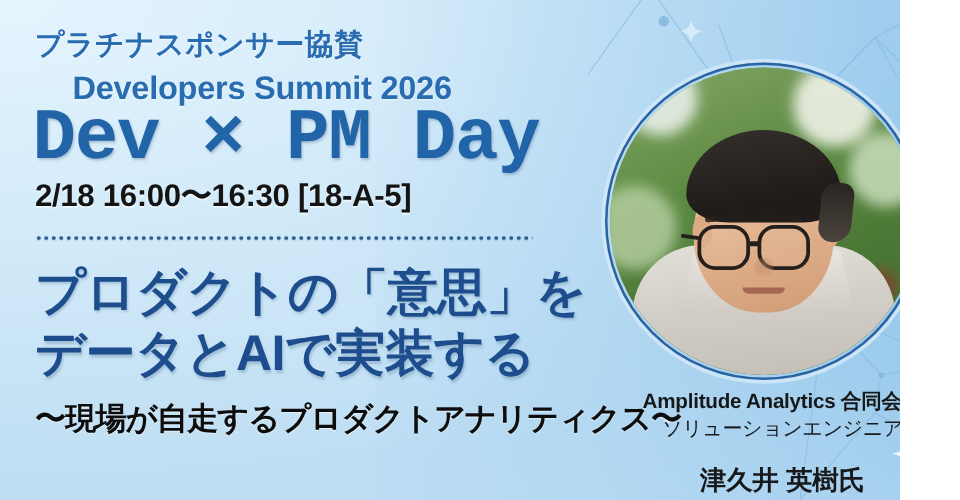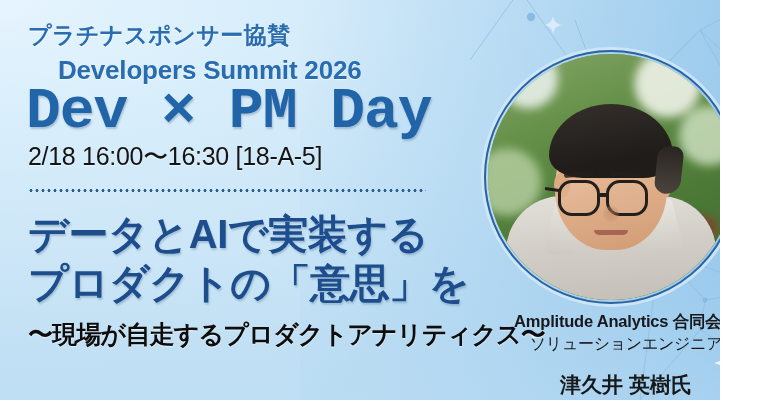--- a/index.html
+++ b/index.html
@@ -84,21 +84,21 @@
     color: #2264a8;
     text-shadow: 1px 2px 2px rgba(80,110,140,0.35);
     white-space: nowrap;
     font-family: Liberation Mono, monospace;
   }
   .datetime {
     position: absolute;
     left: 0;
     top: 140px;
     font-size: 25px;
-    font-weight: 400;
+    font-weight: 700;
     letter-spacing: -0.3px;
     color: #141414;
     text-shadow: 0 1px 1px rgba(255,255,255,0.6);
     white-space: nowrap;
   }
 
   .dotted-rule {
     position: absolute;
     left: 0;
     top: 188px;
@@ -400,22 +400,22 @@
 
   <div class="left-col">
     <div class="kicker">プラチナスポンサー協賛</div>
     <div class="event-name">Developers Summit 2026</div>
     <div class="big-title">Dev × PM Day</div>
     <div class="datetime">2/18  16:00〜16:30  [18-A-5]</div>
 
     <div class="dotted-rule"></div>
 
     <div class="headline">
+      <span class="ln">プロダクトの「意思」を</span>
       <span class="ln">データとAIで実装する</span>
-      <span class="ln">プロダクトの「意思」を</span>
     </div>
 
     <div class="sub-headline">〜現場が自走するプロダクトアナリティクス〜</div>
   </div>
 
   <div class="portrait-wrap">
     <div class="portrait-clip">
       <div class="photo-bg"></div>
       <div class="p-shirt"></div>
       <div class="p-collar-l"></div>

